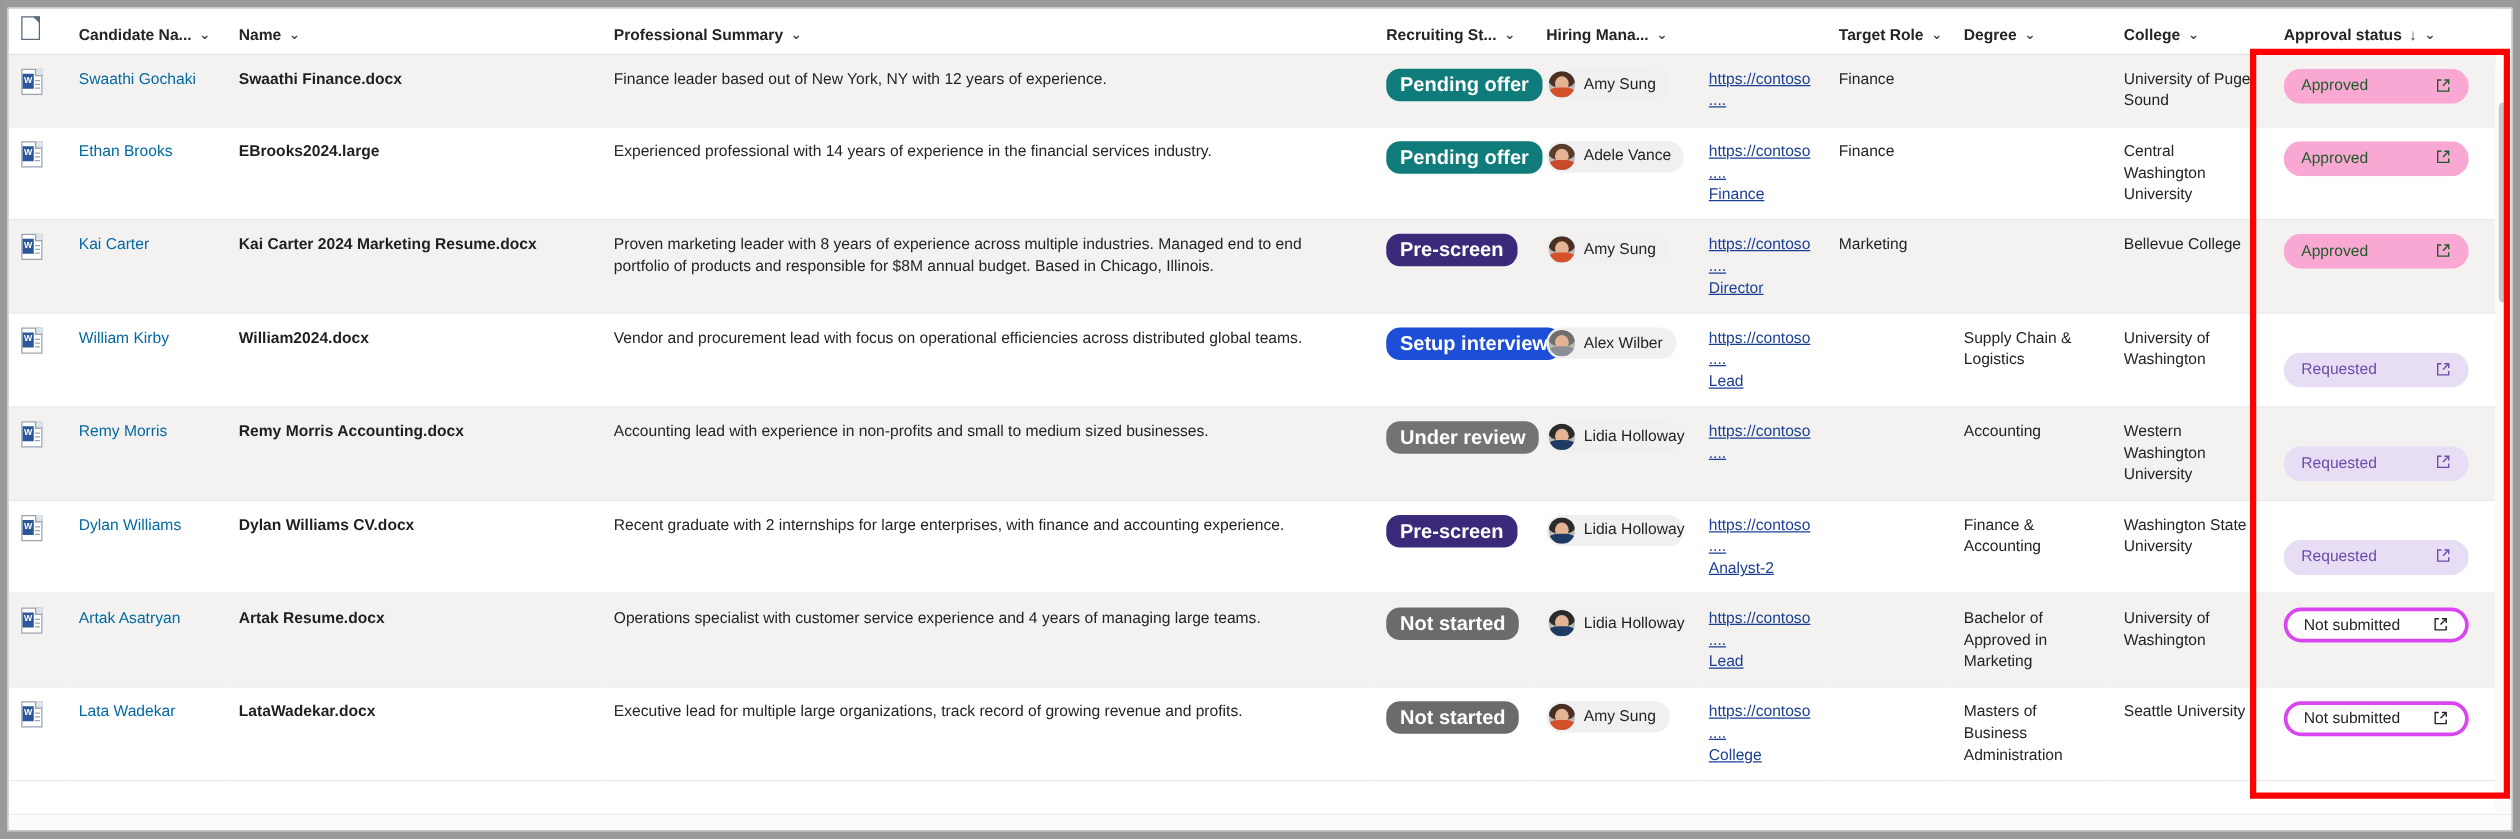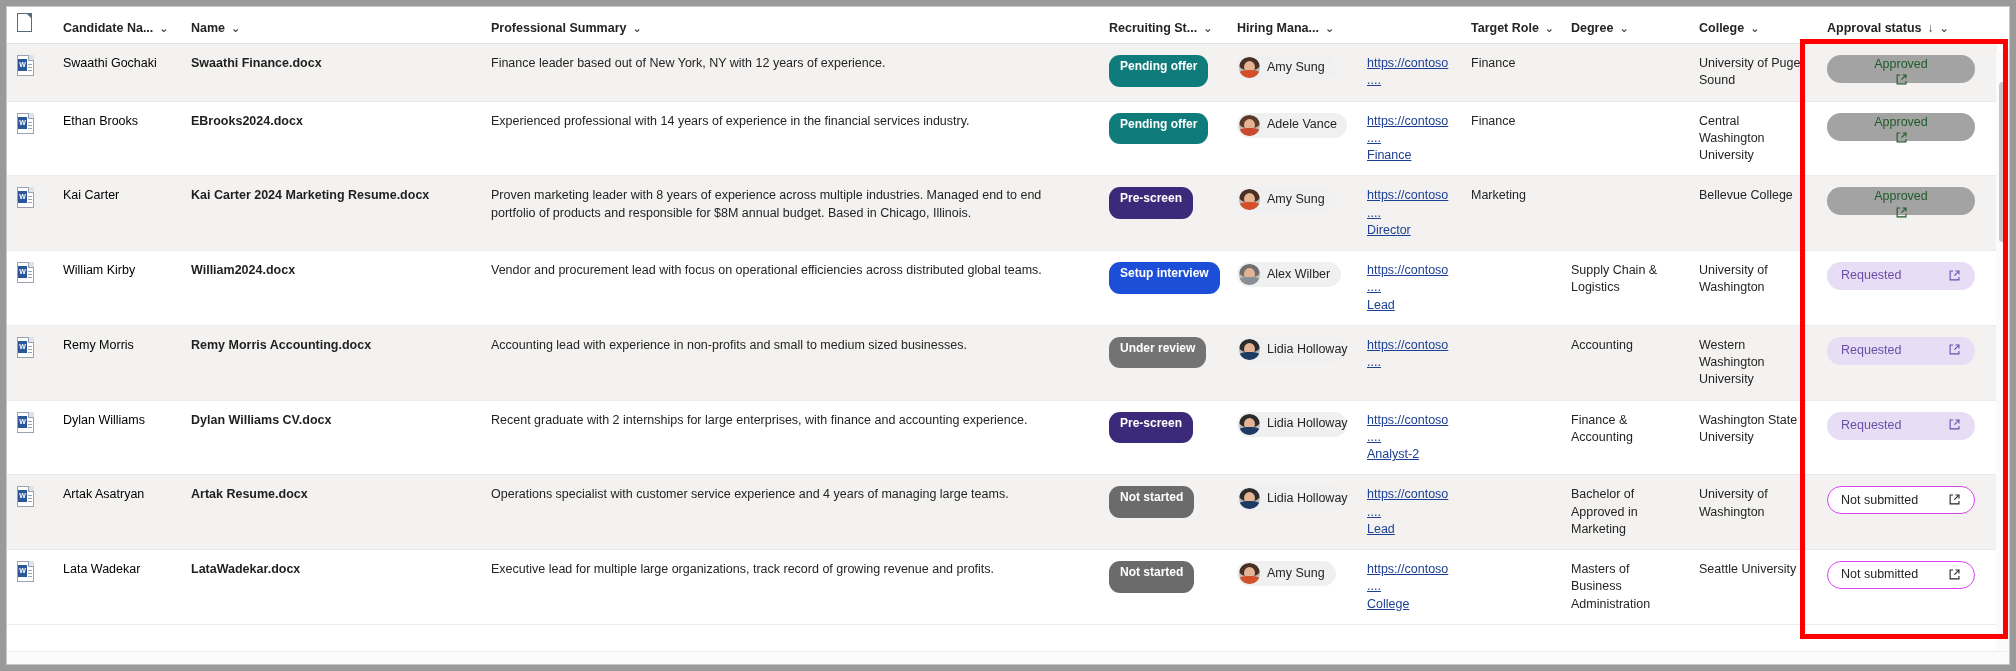--- a/index.html
+++ b/index.html
@@ -139,29 +139,29 @@
   }
   .doc-header-icon .pg2 {
     position:absolute; inset:0; border:1.4px solid #5a6a7d; background:#fff;
   }
   .doc-header-icon .fold2 {
     position:absolute; right:0; top:0; width:6px; height:6px;
     background:#5a6a7d;
     clip-path: polygon(0 0, 100% 100%, 100% 0);
   }
 
-  .cand-name { color: #000000; }
+  .cand-name { color: #0369a1; }
   .file-name { font-weight: 700; color: #1f1f1f; }
 
   
   .pill {
     display: inline-block;
     border-radius: 11px;
-    padding: 3px 11px 12px 11px;
-    font-size: 12px;
+    padding: 3px 11px 1px 11px;
+    font-size: 16px;
     font-weight: 600;
     color: #ffffff;
     white-space: nowrap;
     cursor: pointer;
   }
 
   
   .person {
     display: inline-flex;
     align-items: center;
@@ -213,23 +213,23 @@
     border-radius: 14px;
     padding: 0 13px;
     font-size: 12.5px;
     cursor: pointer;
     border: 1px solid transparent;
   }
   .approval-btn .ext {
     font-size: 13px;
     line-height: 1;
   }
-  .ap-approved  { background: #a3a3a3; color: #1f5b2a; flex-direction: column; }
-  .ap-requested { background: #e7ddf5; color: #6b4ea8; }
-  .ap-notsub    { background: #ffffff; color: #242424; border: 1px solid #d946ef; }
+  .ap-approved  { background: #f9a8d4; color: #1f5b2a; }
+  .ap-requested { background: #e7ddf5; color: #6b4ea8; margin-top: 20px; }
+  .ap-notsub    { background: #ffffff; color: #242424; border: 3px solid #d946ef; }
 
   
   .red-box {
     position: absolute;
     border: 5px solid #ff0000;
     pointer-events: none;
     z-index: 40;
   }
 
   
@@ -366,21 +366,21 @@
                     <path d="M5.5 2.2H2.3v9.5h9.5V8.5" fill="none" stroke="currentColor" stroke-width="1.2"></path>
                     <path d="M8.1 2.2h3.7v3.7" fill="none" stroke="currentColor" stroke-width="1.2"></path>
                     <path d="M11.8 2.2L6.9 7.1" fill="none" stroke="currentColor" stroke-width="1.2"></path>
                   </svg></span>
               </span>
             </td>
           </tr>
           <tr class="row-plain">
             <td><span class="word-icon"><span class="pg"></span><span class="fold"></span><span class="w">W</span><span class="ln ln1"></span><span class="ln ln2"></span><span class="ln ln3"></span></span></td>
             <td><span class="cand-name">Ethan Brooks</span></td>
-            <td><span class="file-name">EBrooks2024.docx</span></td>
+            <td><span class="file-name">EBrooks2024.large</span></td>
             <td><span>Experienced professional with 14 years of experience in the financial services industry.</span></td>
             <td><span class="pill" style="background:#0f7b7b">Pending offer</span></td>
             <td><span class="person">
                 <span class="avatar">
                   <span class="hair" style="background:#5a3a28"></span>
                   <span class="face"></span>
                   <span class="body" style="background:#c9492b"></span>
                 </span>
                 <span class="person-name">Adele Vance</span>
               </span></td>

